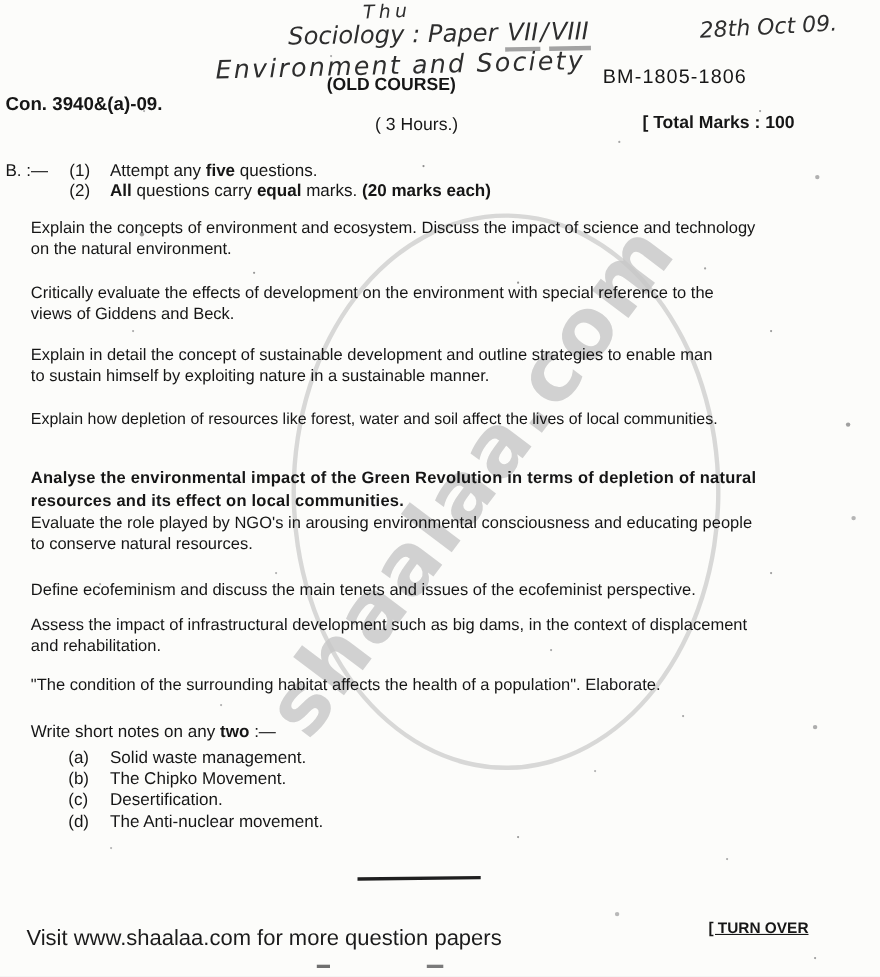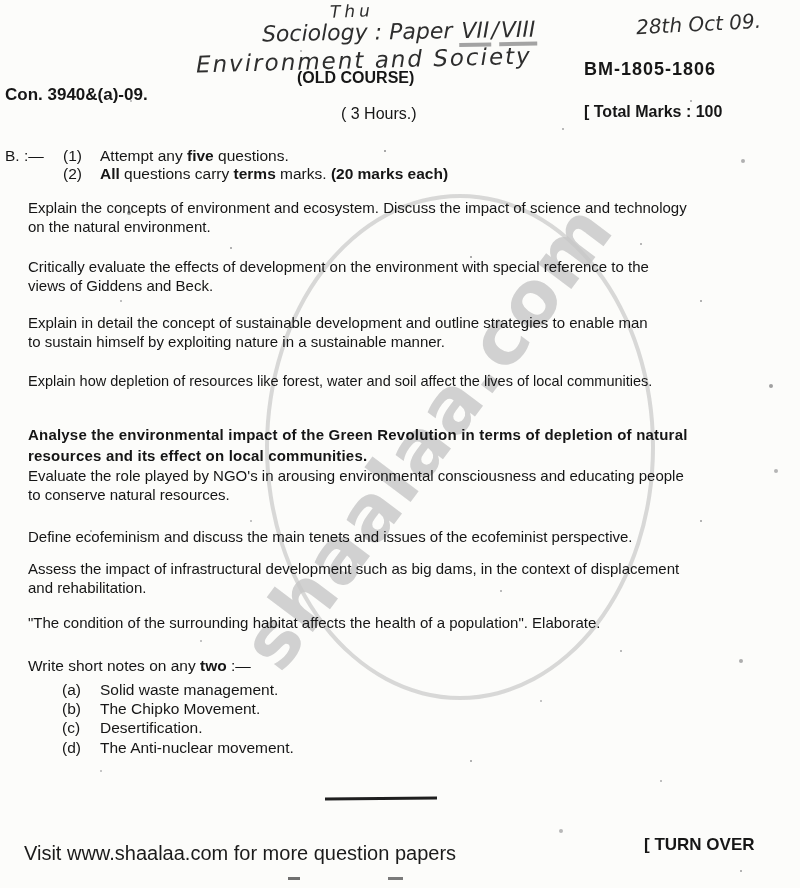--- a/index.html
+++ b/index.html
@@ -28,21 +28,21 @@
   }
   .hw-day{left:330px;top:1px;font-size:17px;letter-spacing:4px;transform:rotate(-2deg);}
   .hw-subject{left:262px;top:19px;font-size:22px;transform:rotate(-1deg);}
   .hw-underline{border-bottom:4px solid #a3a3a3;padding:0 2px;}
   .hw-date{left:636px;top:12px;font-size:20px;transform:rotate(-3deg);}
   .hw-topic{left:196px;top:47px;font-size:23px;transform:rotate(-1.5deg);letter-spacing:2px;}
   
   .printed{position:absolute;white-space:nowrap;}
   .exam-code{left:5px;top:64px;font-size:17px;font-weight:bold;margin-top:21px;}
   .course{left:297px;top:69px;font-size:16px;font-weight:bold;}
-  .paper-code{left:584px;top:59px;font-size:18px;font-weight:bold;letter-spacing:1px;}
+  .paper-code{left:548px;top:59px;font-size:18px;font-weight:normal;letter-spacing:1px;}
   .duration{left:341px;top:105px;font-size:16px;}
   .marks{left:584px;top:103px;font-size:16px;font-weight:bold;}
   
   .inst{position:absolute;font-size:15.5px;white-space:nowrap;}
   .inst-label{left:5px;top:147px;}
   .inst-num1{left:63px;top:147px;}
   .inst-text1{left:100px;top:147px;}
   .inst-num2{left:63px;top:165px;}
   .inst-text2{left:100px;top:165px;}
   
@@ -56,21 +56,21 @@
   .q5{top:410px;font-weight:bold;letter-spacing:.2px;line-height:21px;margin-top:14px;}
   .q6{top:467px;} .q7{top:528px;} .q8{top:560px;} .q9{top:614px;}
   
   .notes-intro{position:absolute;left:28px;top:657px;font-size:15.5px;white-space:nowrap;}
   .note-row{position:absolute;left:62px;display:flex;font-size:15.5px;white-space:nowrap;}
   .note-row .lbl{width:38px;}
   .note-a{top:681px;} .note-b{top:700px;} .note-c{top:719px;} .note-d{top:739px;}
   
   .divider{position:absolute;left:325px;top:797px;width:112px;height:3px;background:#1f1f1f;transform:rotate(-.6deg);}
   .visit{position:absolute;left:24px;top:842px;font-size:20px;color:#1b1b1b;white-space:nowrap;}
-  .turnover{position:absolute;left:644px;top:835px;font-size:17px;font-weight:bold;white-space:nowrap;}
+  .turnover{position:absolute;left:644px;top:835px;font-size:14px;font-weight:bold;white-space:nowrap;text-decoration:underline;}
   
   .speckles{
     position:absolute;left:0;top:0;width:2px;height:2px;background:transparent;border-radius:50%;
     box-shadow:
       128px 212px 0 1px #9a9a9a, 384px 150px 0 0 #8d8d8d, 562px 128px 0 0 #a5a5a5,
       742px 160px 0 1px #b0b0b0, 700px 300px 0 0 #9a9a9a, 770px 385px 0 1px #a0a0a0,
       120px 300px 0 0 #ababab, 230px 247px 0 0 #9a9a9a, 640px 243px 0 0 #a2a2a2,
       470px 256px 0 0 #909090, 330px 455px 0 0 #9f9f9f, 775px 470px 0 1px #b5b5b5,
       90px 530px 0 0 #a8a8a8, 250px 520px 0 0 #b0b0b0, 700px 520px 0 0 #9d9d9d,
       620px 650px 0 0 #a5a5a5, 740px 660px 0 1px #adadad, 540px 700px 0 0 #b2b2b2,
@@ -103,21 +103,21 @@
   <div class="printed exam-code">Con. 3940&amp;(a)-09.</div>
   <div class="printed course">(OLD COURSE)</div>
   <div class="printed paper-code">BM-1805-1806</div>
   <div class="printed duration">( 3 Hours.)</div>
   <div class="printed marks">[ Total Marks : 100</div>
 
   <div class="inst inst-label">B. :—</div>
   <div class="inst inst-num1">(1)</div>
   <div class="inst inst-text1"><span>Attempt any </span><span class="b">five</span><span> questions.</span></div>
   <div class="inst inst-num2">(2)</div>
-  <div class="inst inst-text2"><span class="b">All</span><span> questions carry </span><span class="b">terms</span><span> marks. </span><span class="b">(20 marks each)</span></div>
+  <div class="inst inst-text2"><span class="b">All</span><span> questions carry </span><span class="b">equal</span><span> marks. </span><span class="b">(20 marks each)</span></div>
 
   <div class="q q1">Explain the concepts of environment and ecosystem.  Discuss the impact of science and technology
 on the natural environment.</div>
   <div class="q q2">Critically evaluate the effects of development on the environment with special reference to the
 views of Giddens and Beck.</div>
   <div class="q q3">Explain in detail the concept of sustainable development and outline strategies to enable man
 to sustain himself by exploiting nature in a sustainable manner.</div>
   <div class="q q4">Explain how depletion of resources like forest, water and soil affect the lives of local communities.</div>
   <div class="q q5">Analyse the environmental impact of the Green Revolution in terms of depletion of natural
 resources and its effect on local communities.</div>

